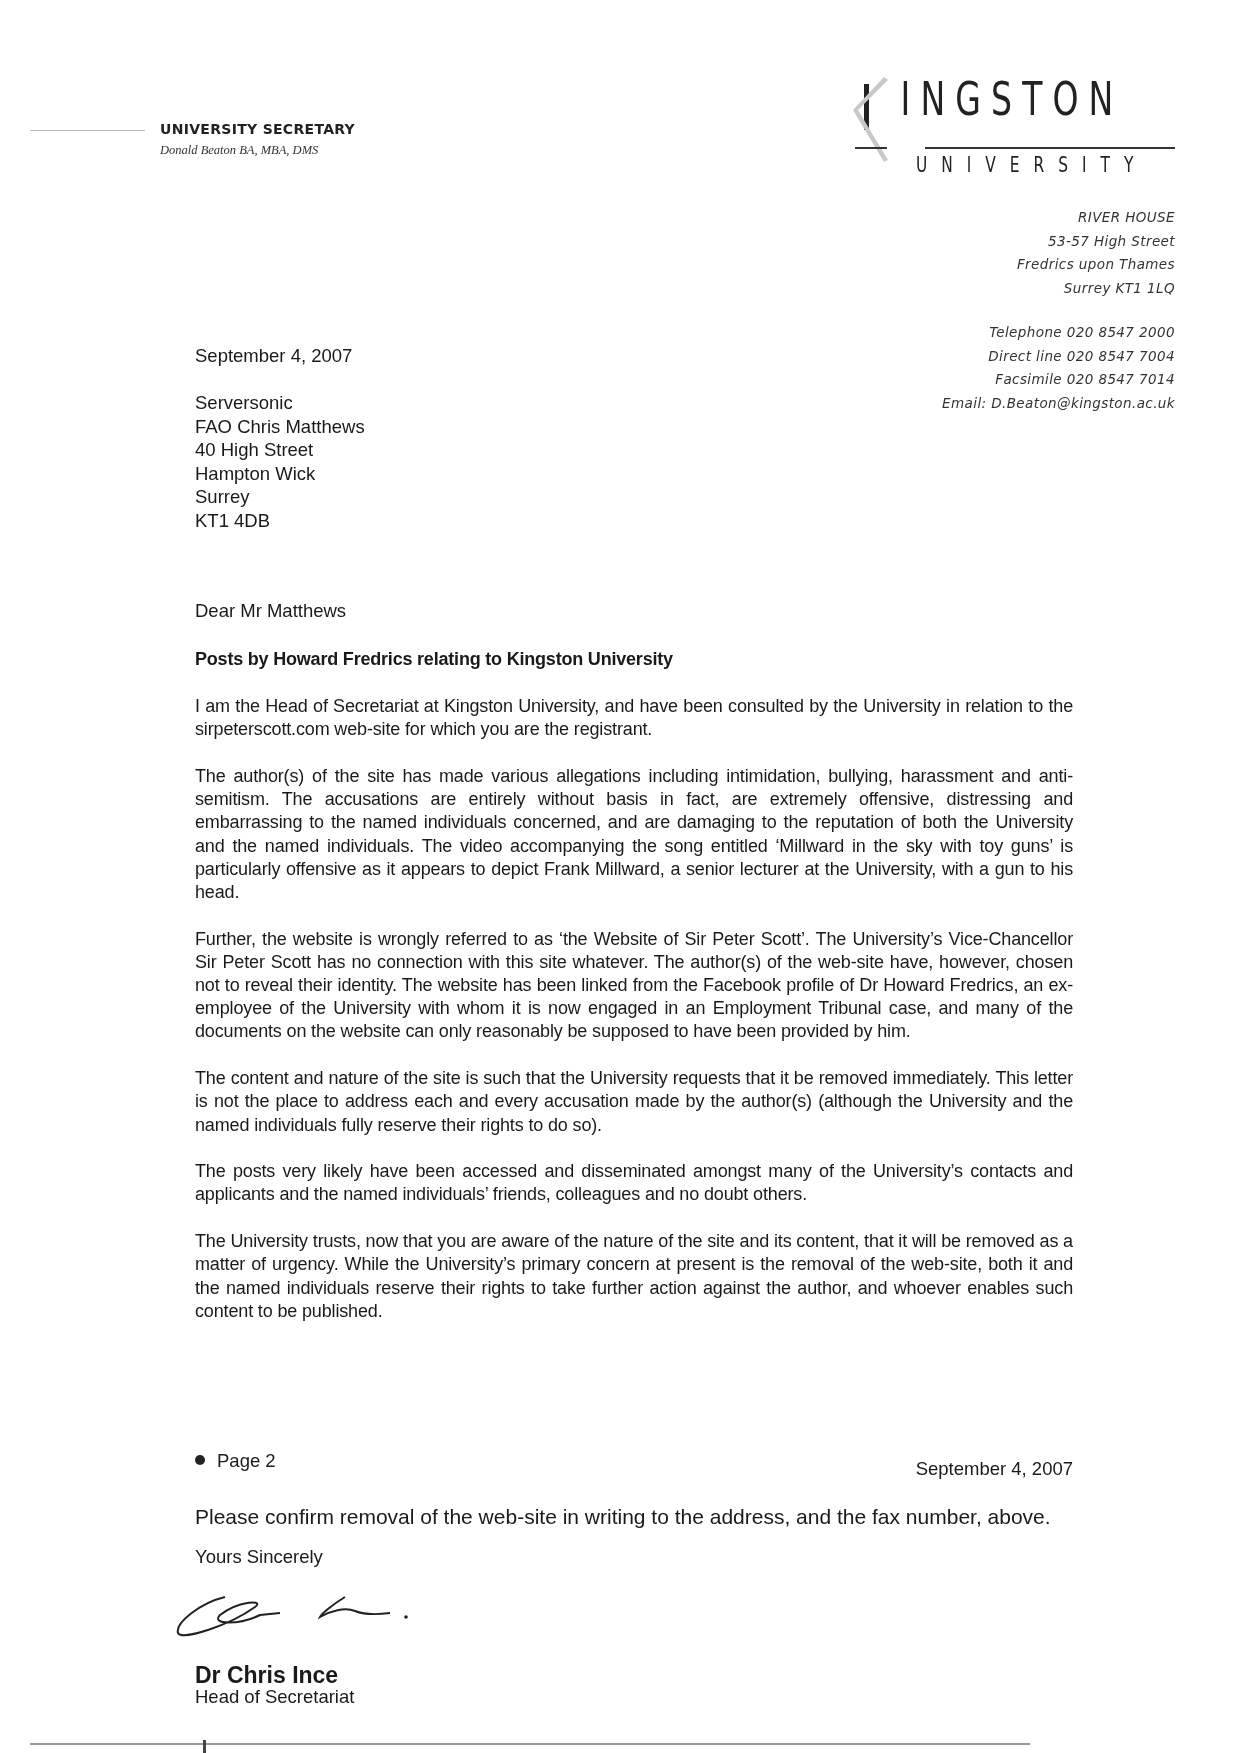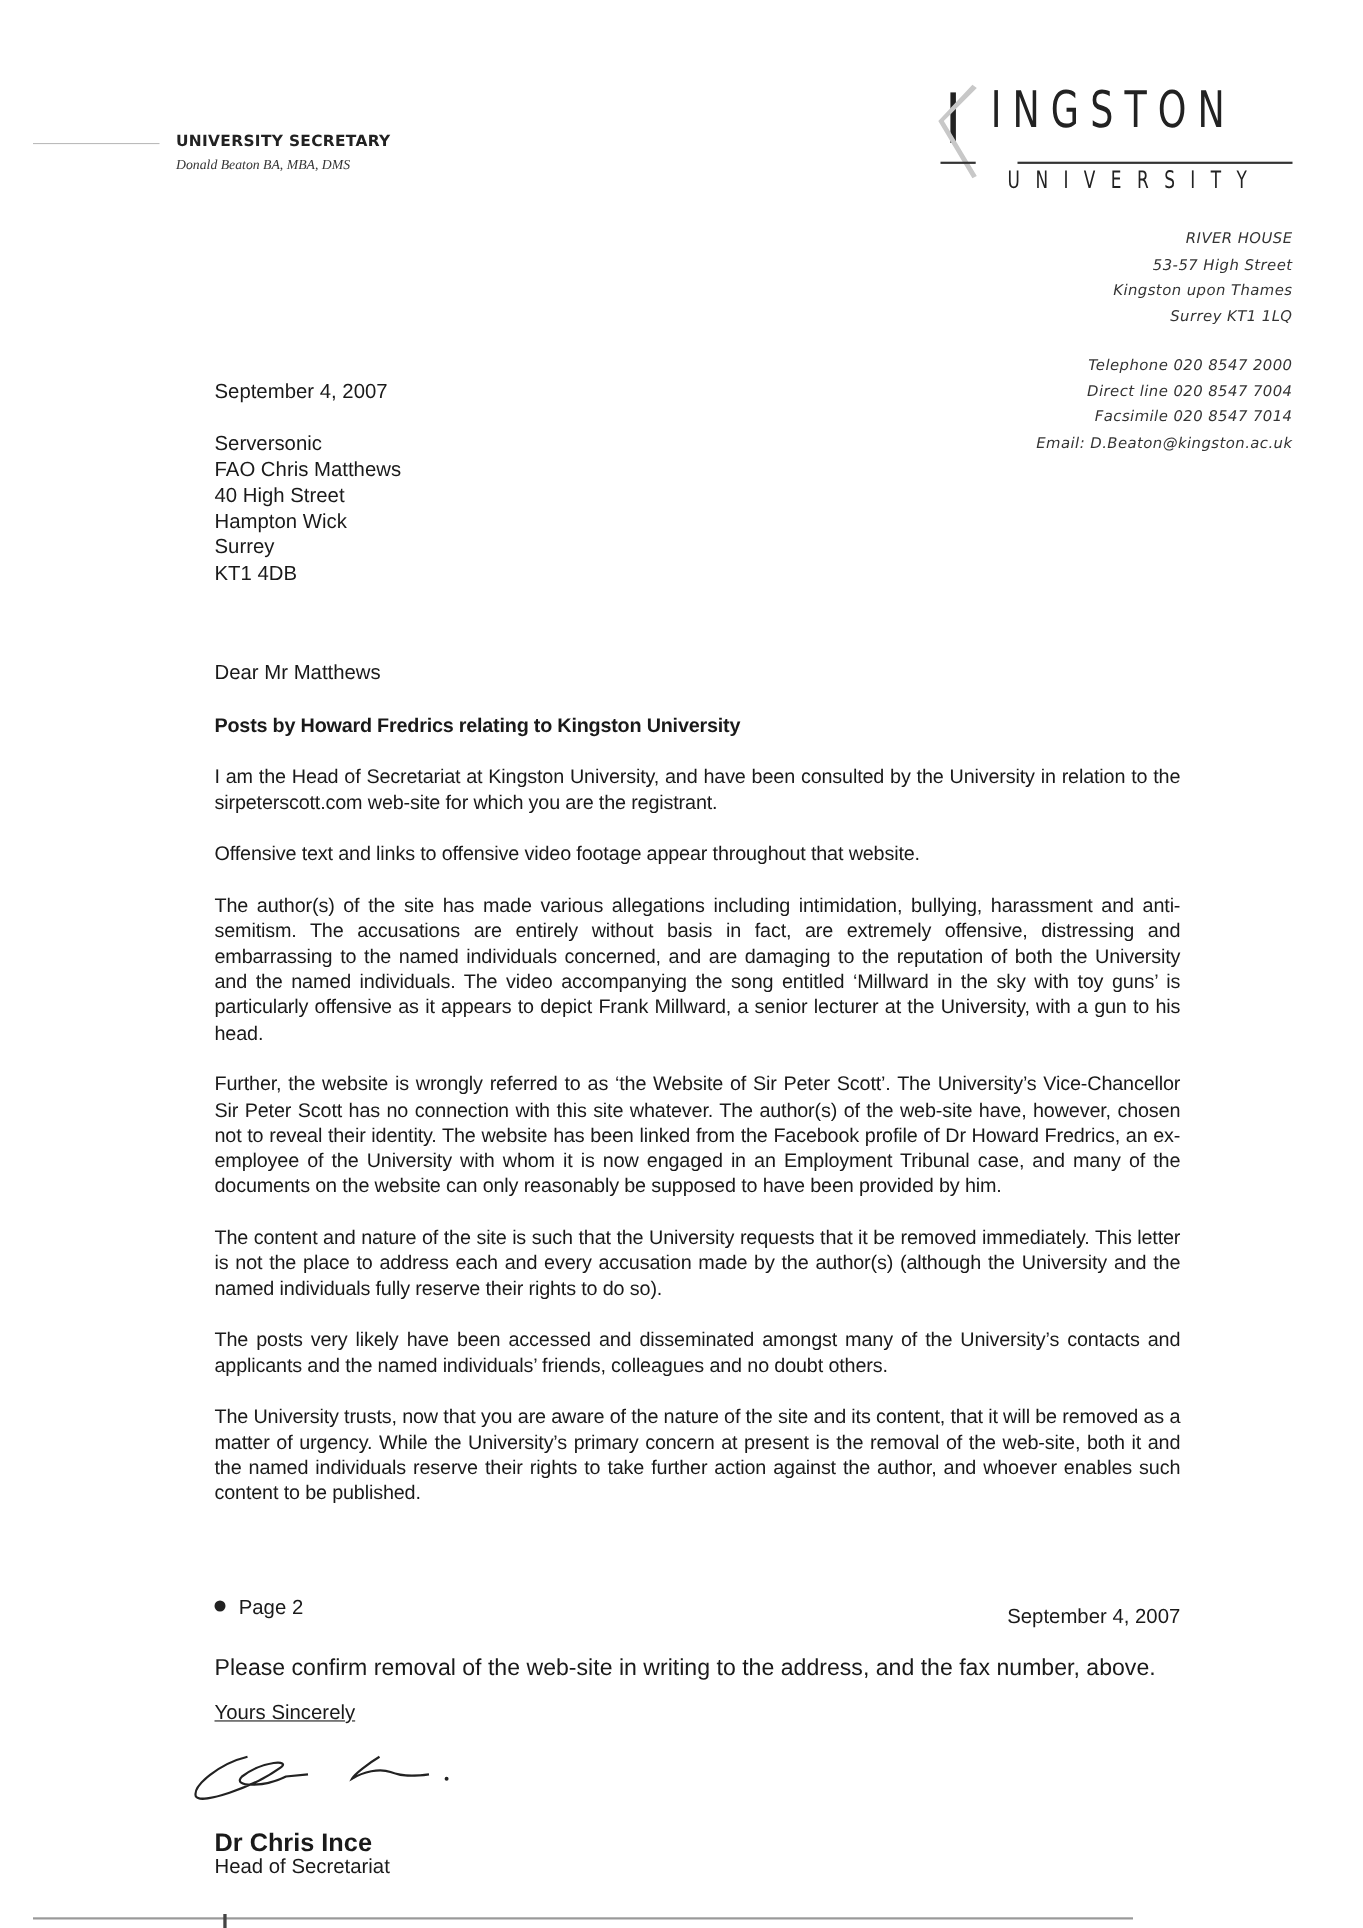--- a/index.html
+++ b/index.html
@@ -26,21 +26,21 @@
   .salutation { left: 195px; top: 600px; font-size: 18.5px; }
   .subject { left: 195px; top: 649px; font-size: 18px; font-weight: bold; letter-spacing: -0.2px; }
 
   .body { left: 195px; top: 695px; width: 878px; font-size: 18px; line-height: 23.2px; text-align: justify; letter-spacing: -0.15px; }
   .body p { margin: 0 0 23.5px 0; }
 
   .page2 { left: 195px; top: 1450px; font-size: 18.5px; }
   .page2 .bullet { display: inline-block; width: 10px; height: 10px; border-radius: 50%; background: #222; margin-right: 12px; vertical-align: 2px; }
   .date2 { right: 166px; top: 1458px; font-size: 18.5px; }
   .confirm { left: 195px; top: 1505px; font-size: 21px; }
-  .closing { left: 195px; top: 1546px; font-size: 18.5px; text-decoration: underline; }
+  .closing { left: 195px; top: 1546px; font-size: 18.5px; }
   .sig { left: 170px; top: 1585px; }
   .signame { left: 195px; top: 1662px; font-size: 23px; font-weight: bold; }
   .sigrole { left: 195px; top: 1686px; font-size: 18.5px; }
   .foot-rule { left: 30px; top: 1743px; width: 1000px; height: 2px; background: #999; }
   .foot-tick { left: 203px; top: 1740px; width: 3px; height: 13px; background: #444; }
 </style>
 </head>
 <body>
 
 <div class="abs hdr-rule-left"></div>
@@ -56,21 +56,21 @@
   </svg>
   <div class="word">&nbsp;INGSTON</div>
   <div class="rule1"></div>
   <div class="rule2"></div>
   <div class="uni">UNIVERSITY</div>
 </div>
 
 <div class="abs address">
   <div>RIVER HOUSE</div>
   <div>53-57 High Street</div>
-  <div>Kingston upon Thames</div>
+  <div>Fredrics upon Thames</div>
   <div>Surrey KT1 1LQ</div>
 </div>
 
 <div class="abs contact">
   <div>Telephone 020 8547 2000</div>
   <div>Direct line 020 8547 7004</div>
   <div>Facsimile 020 8547 7014</div>
   <div>Email: D.Beaton@kingston.ac.uk</div>
 </div>
 
@@ -83,21 +83,20 @@
   <div>Hampton Wick</div>
   <div>Surrey</div>
   <div>KT1 4DB</div>
 </div>
 
 <div class="abs salutation">Dear Mr Matthews</div>
 <div class="abs subject">Posts by Howard Fredrics relating to Kingston University</div>
 
 <div class="abs body">
   <p>I am the Head of Secretariat at Kingston University, and have been consulted by the University in relation to the sirpeterscott.com web-site for which you are the registrant.</p>
-  <p>Offensive text and links to offensive video footage appear throughout that website.</p>
   <p>The author(s) of the site has made various allegations including intimidation, bullying, harassment and anti-semitism. The accusations are entirely without basis in fact, are extremely offensive, distressing and embarrassing to the named individuals concerned, and are damaging to the reputation of both the University and the named individuals.  The video accompanying the song entitled ‘Millward in the sky with toy guns’ is particularly offensive as it appears to depict Frank Millward, a senior lecturer at the University, with a gun to his head.</p>
   <p>Further, the website is wrongly referred to as ‘the Website of Sir Peter Scott’.  The University’s Vice-Chancellor Sir Peter Scott has no connection with this site whatever.  The author(s) of the web-site have, however, chosen not to reveal their identity.  The website has been linked from the Facebook profile of Dr Howard Fredrics, an ex-employee of the University with whom it is now engaged in an Employment Tribunal case, and many of the documents on the website can only reasonably be supposed to have been provided by him.</p>
   <p>The content and nature of the site is such that the University requests that it be removed immediately. This letter is not the place to address each and every accusation made by the author(s) (although the University and the named individuals fully reserve their rights to do so).</p>
   <p>The posts very likely have been accessed and disseminated amongst many of the University’s contacts and applicants and the named individuals’ friends, colleagues and no doubt others.</p>
   <p>The University trusts, now that you are aware of the nature of the site and its content, that it will be removed as a matter of urgency.  While the University’s primary concern at present is the removal of the web-site, both it and the named individuals reserve their rights to take further action against the author, and whoever enables such content to be published.</p>
 </div>
 
 <div class="abs page2">
   <span class="bullet"></span><span>Page 2</span>
 </div>

